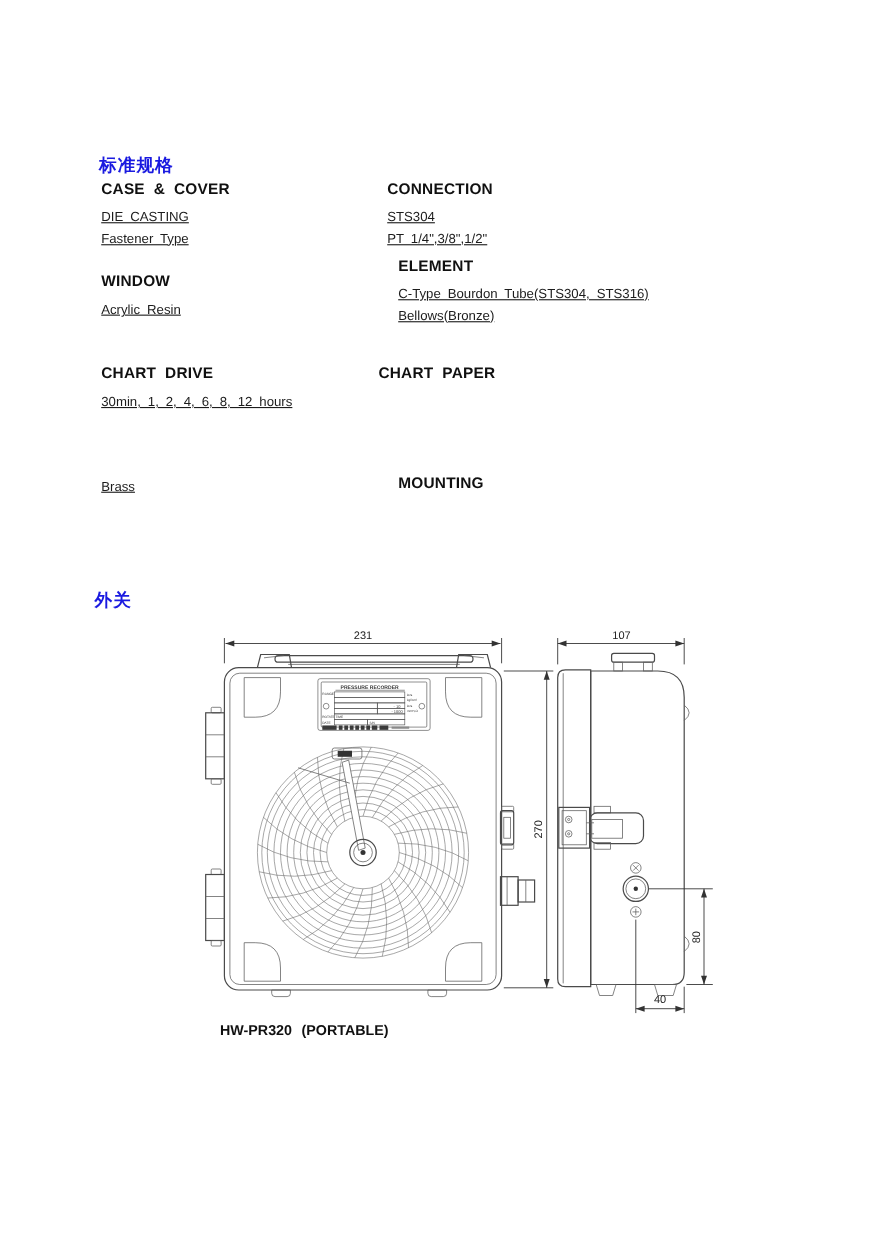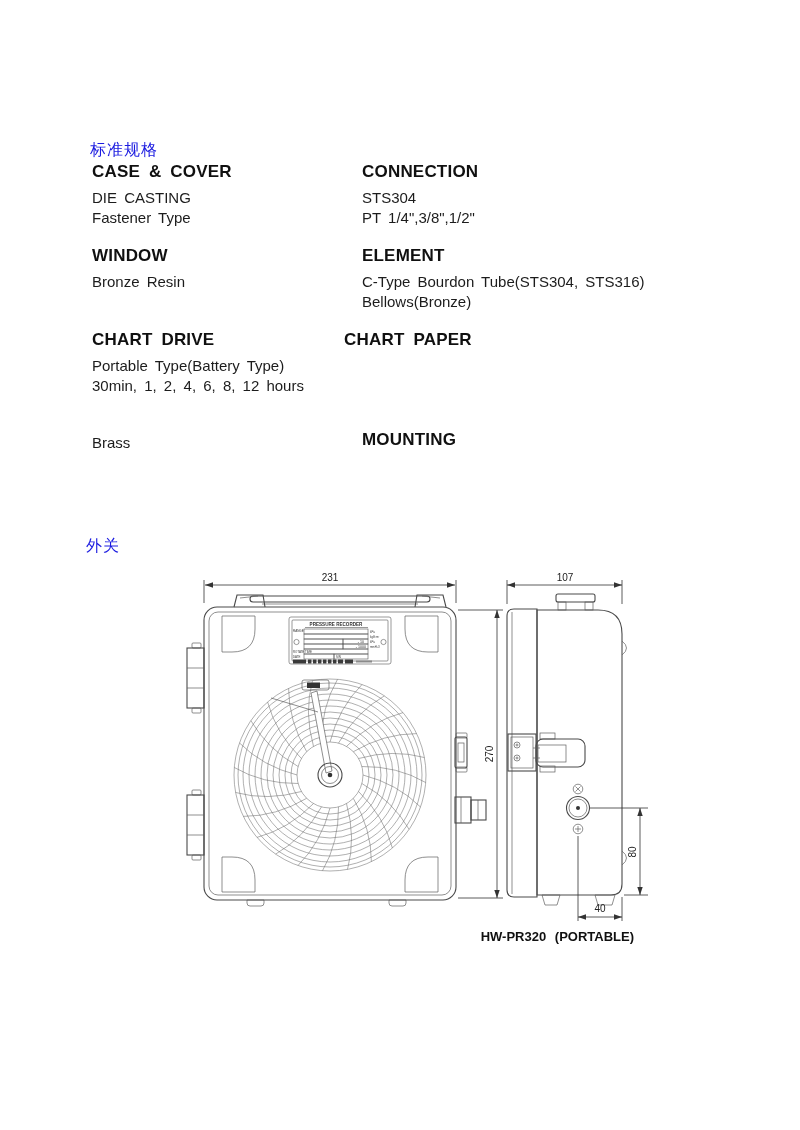--- a/index.html
+++ b/index.html
@@ -1,60 +1,59 @@
 <!DOCTYPE html>
 <html><head>
 <meta charset="utf-8">
 <style>
   html,body{margin:0;padding:0;background:#ffffff;}
   body{width:800px;height:1130px;position:relative;font-family:"Liberation Sans",sans-serif;overflow:hidden;}
-  .blue-heading{position:absolute;font-size:16px;font-weight:normal;color:#1a1ae0;letter-spacing:1px;}
+  .blue-heading{position:absolute;font-size:16px;font-weight:bold;color:#1a1ae0;letter-spacing:1px;}
   .spec-group{position:absolute;width:300px;}
-  .spec-title{font-size:17px;font-weight:bold;color:#101010;word-spacing:4px;letter-spacing:.2px;margin-bottom:10px;line-height:13px;}
-  .spec-line{font-size:15px;color:#1c1c1c;word-spacing:3px;line-height:19.5px;}
-  .caption{position:absolute;left:200px;top:929px;width:434px;text-align:right;font-size:13px;font-weight:bold;color:#101010;word-spacing:5px;}
+  .spec-title{font-size:14px;font-weight:bold;color:#101010;word-spacing:4px;letter-spacing:.2px;margin-bottom:10px;line-height:13px;}
+  .spec-line{font-size:12px;color:#1c1c1c;word-spacing:3px;line-height:19.5px;text-decoration:underline;}
+  .caption{position:absolute;left:200px;top:929px;width:434px;text-align:left;font-size:13px;font-weight:bold;color:#101010;word-spacing:5px;}
   svg{position:absolute;left:0;top:0;}
   .ln{fill:none;stroke:#4a4a4a;stroke-width:1.1;}
   .lnt{fill:none;stroke:#5f5f5f;stroke-width:.7;}
   .dim{fill:none;stroke:#333;stroke-width:.8;}
   .arw{fill:#333;stroke:none;}
   .dimtxt{font-size:10px;fill:#222;}
   .npln{fill:none;stroke:#555;stroke-width:.6;}
   .nptxt{fill:#333;}
   .grid{fill:none;stroke:#6e6e6e;stroke-width:.55;}
 </style>
 </head>
 <body>
 
 <div class="blue-heading" style="left:90px;top:140px">标准规格</div>
 
 <div class="spec-group" style="left:92px;top:165px">
   <div class="spec-title">CASE &amp; COVER</div>
   <div class="spec-line">DIE CASTING</div>
   <div class="spec-line">Fastener Type</div>
 </div>
-<div class="spec-group" style="left:362px;top:165px">
+<div class="spec-group" style="left:352px;top:165px">
   <div class="spec-title">CONNECTION</div>
   <div class="spec-line">STS304</div>
   <div class="spec-line">PT 1/4",3/8",1/2"</div>
 </div>
 
 <div class="spec-group" style="left:92px;top:249px">
   <div class="spec-title">WINDOW</div>
-  <div class="spec-line">Bronze Resin</div>
-</div>
-<div class="spec-group" style="left:362px;top:249px">
+  <div class="spec-line">Acrylic Resin</div>
+</div>
+<div class="spec-group" style="left:362px;top:235px">
   <div class="spec-title">ELEMENT</div>
   <div class="spec-line">C-Type Bourdon Tube(STS304, STS316)</div>
   <div class="spec-line">Bellows(Bronze)</div>
 </div>
 
 <div class="spec-group" style="left:92px;top:333px">
   <div class="spec-title">CHART DRIVE</div>
-  <div class="spec-line">Portable Type(Battery Type)</div>
   <div class="spec-line">30min, 1, 2, 4, 6, 8, 12 hours</div>
 </div>
 <div class="spec-group" style="left:344px;top:333px">
   <div class="spec-title">CHART PAPER</div>
 </div>
 
 <div class="spec-group" style="left:92px;top:433px">
   <div class="spec-line">Brass</div>
 </div>
 <div class="spec-group" style="left:362px;top:433px">

